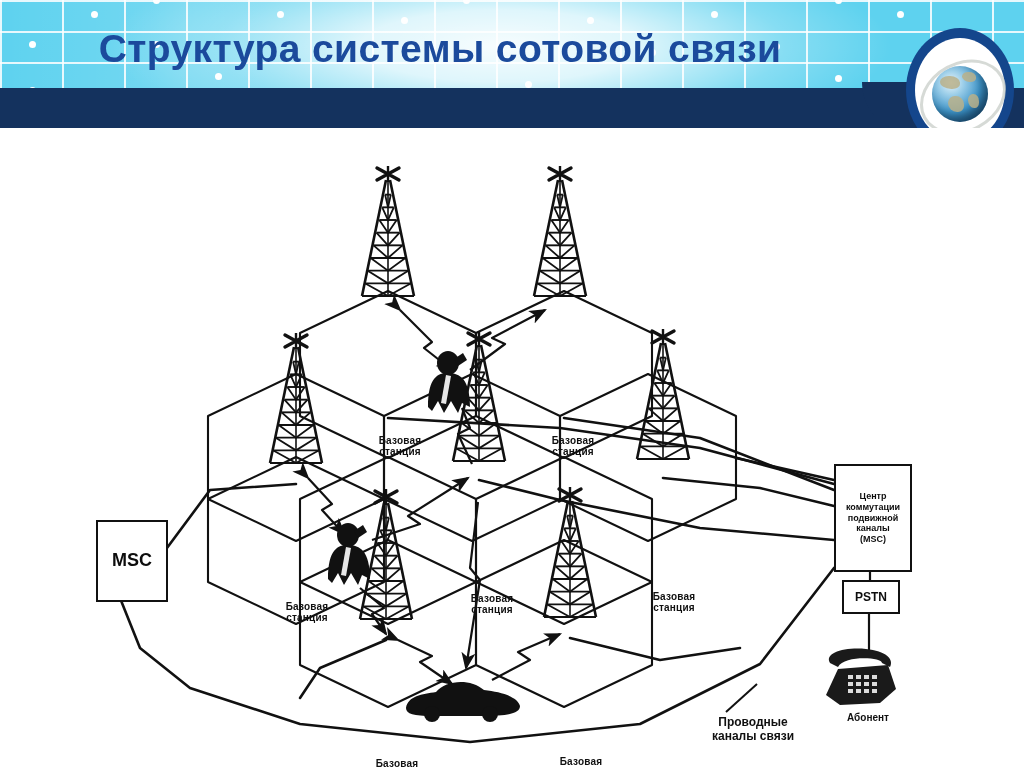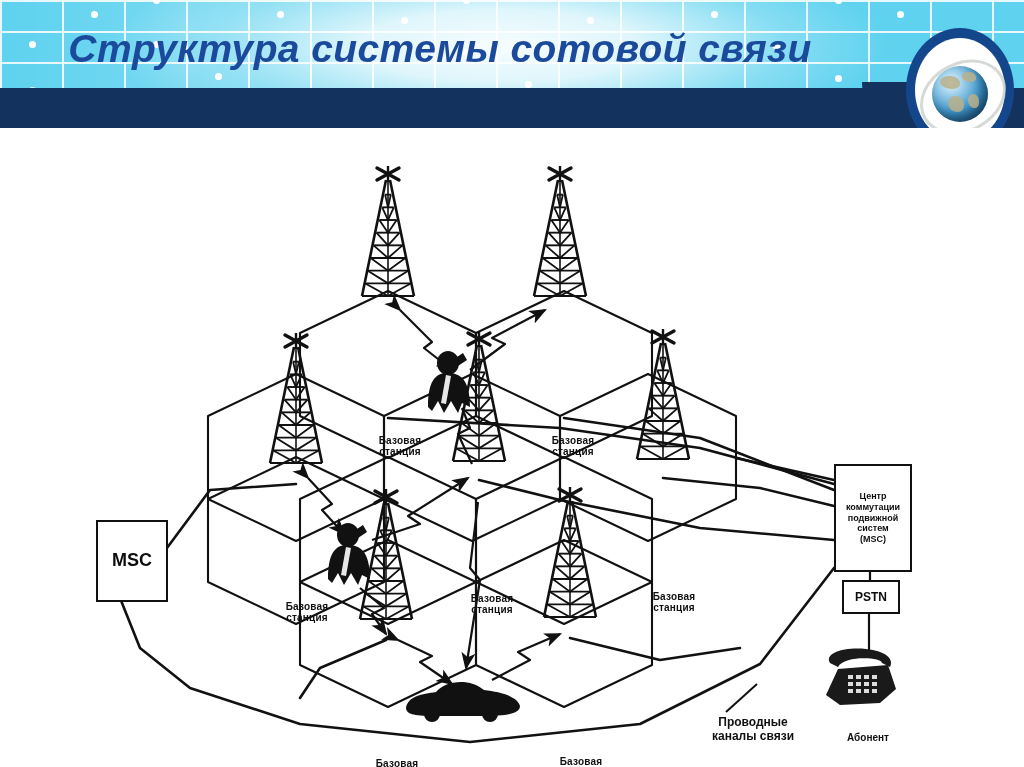--- a/index.html
+++ b/index.html
@@ -46,21 +46,20 @@
   }
   .hdr-bar-notch{
     position:absolute; left:862px; top:82px; width:120px; height:52px;
     background:#14325e; border-radius:0 0 60px 60px;
   }
   #title{
     position:absolute; left:0; top:27px; width:880px;
     text-align:center;
     font-size:39px;
     font-weight:bold;
-    font-style:italic;
     color:#1b4a9c;
     letter-spacing:0.4px;
     white-space:nowrap;
   }
 
   
   #globe-badge{
     position:absolute; left:906px; top:28px; width:108px; height:130px;
   }
   .gb-ring{
@@ -469,21 +468,21 @@
     </svg>
 
   <div id="boxes">
       <div style="position: absolute; left: 96px; top: 392px; width: 68px; height: 78px; border: 2.4px solid rgb(17, 17, 17); background: rgb(255, 255, 255); display: flex; align-items: center; justify-content: center;">
         <div class="boxtext" style="position: relative; font-size: 18px; width: 100%;">MSC</div>
       </div>
       <div style="position: absolute; left: 834px; top: 336px; width: 74px; height: 104px; border: 2.4px solid rgb(17, 17, 17); background: rgb(255, 255, 255); display: flex; align-items: center; justify-content: center;">
         <div class="boxtext" style="position: relative; font-size: 9px; width: 100%;">Центр
 коммутации
 подвижной
-систем
+каналы
 (MSC)</div>
       </div>
       <div style="position: absolute; left: 842px; top: 452px; width: 54px; height: 30px; border: 2.4px solid rgb(17, 17, 17); background: rgb(255, 255, 255); display: flex; align-items: center; justify-content: flex-start;">
         <div class="boxtext" style="position: relative; font-size: 12px; width: 100%;">PSTN</div>
       </div>
     </div>
 
   <div id="bs-labels">
       <div class="lbl lbl-bs" style="left: 355px; top: 307px;">Базовая
 станция</div>
@@ -496,15 +495,15 @@
       <div class="lbl lbl-bs" style="left: 629px; top: 463px;">Базовая
 станция</div>
       <div class="lbl lbl-bs" style="left: 352px; top: 630px;">Базовая
 станция</div>
       <div class="lbl lbl-bs" style="left: 536px; top: 628px;">Базовая
 станция</div>
     </div>
 
   <div class="lbl-wire" id="wire-label" style="left: 703px; top: 588px;">Проводные
 каналы связи</div>
-  <div class="lbl-sub" id="sub-label" style="left: 823px; top: 604px;">Абонент</div>
+  <div class="lbl-sub" id="sub-label" style="left: 823px; top: 584px;">Абонент</div>
 
 </div>
 
 </body></html>

